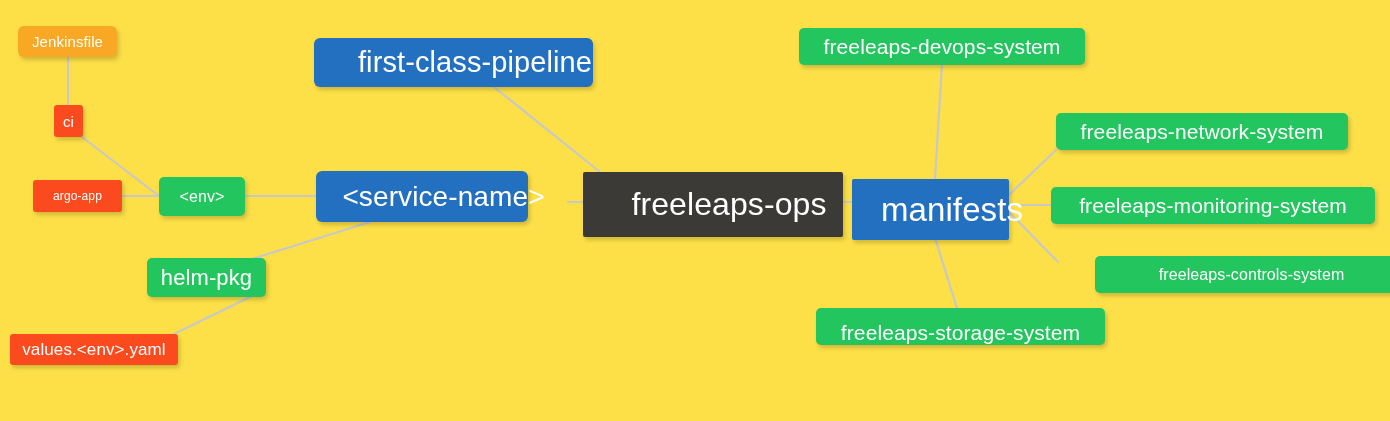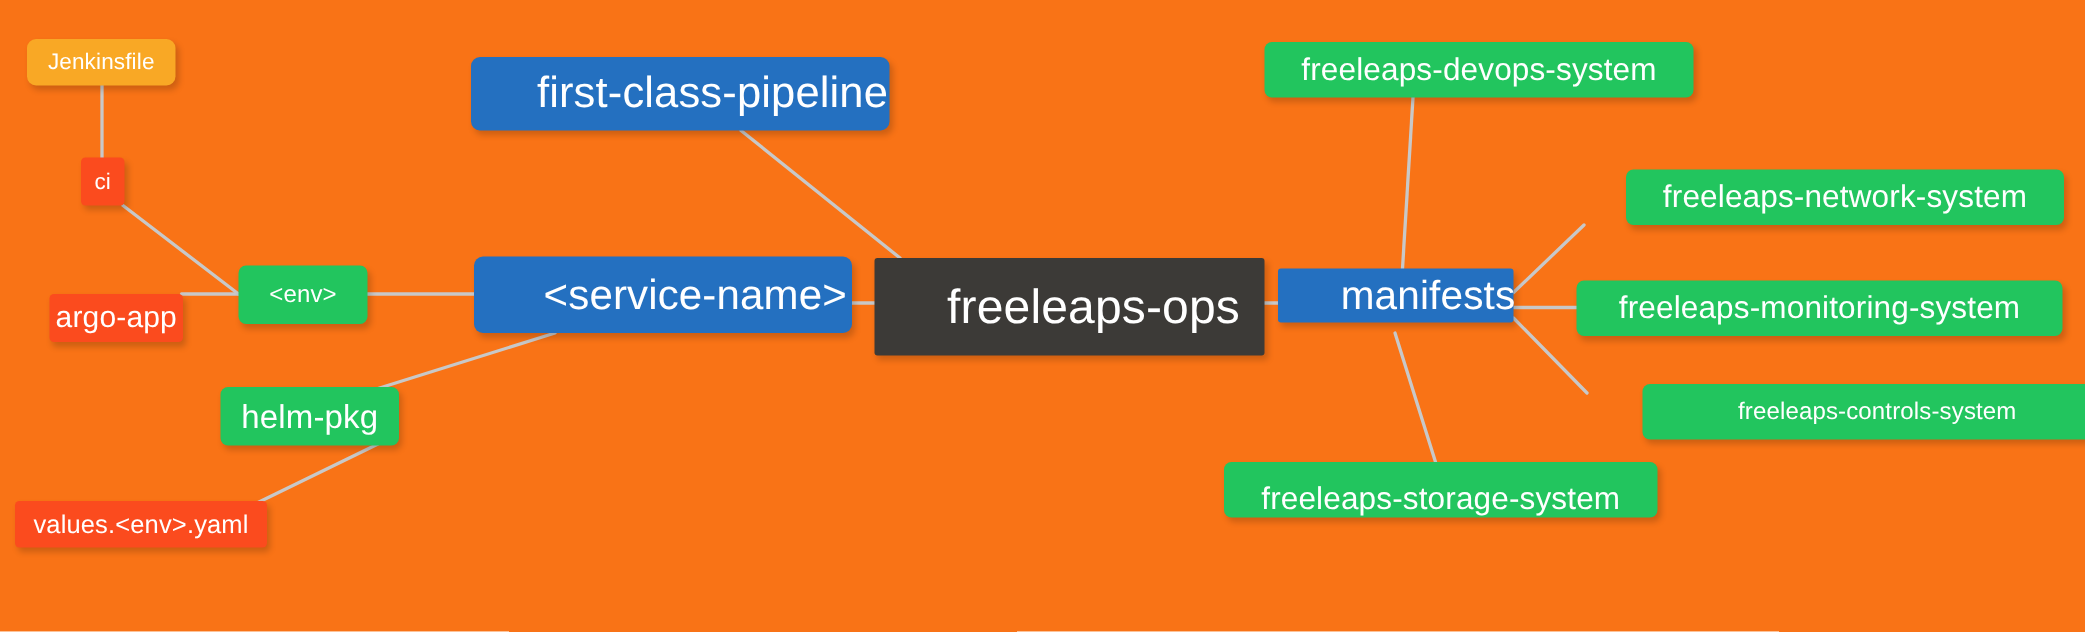--- a/index.html
+++ b/index.html
@@ -1,19 +1,19 @@
 <!DOCTYPE html>
 <html><head>
 <meta charset="utf-8">
 <title>freeleaps-ops mindmap</title>
 <style>
   html,body{margin:0;padding:0;background:#ffffff;}
   body{width:1390px;height:421px;overflow:hidden;
        font-family:"Liberation Sans","DejaVu Sans",sans-serif;}
-  #canvas{position:relative;width:1390px;height:421px;background:#f97316;}
+  #canvas{position:relative;width:1390px;height:421px;background:#fde047;}
   #edges{position:absolute;left:0;top:0;width:1390px;height:421px;}
   .node{position:absolute;display:flex;align-items:center;justify-content:center;
         box-sizing:border-box;color:#ffffff;white-space:nowrap;
         box-shadow:2px 3px 4px rgba(0,0,0,0.18);letter-spacing:0.1px;}
   
   .n-root{background:#3c3a37;border-radius:2px;}
   .n-blue{background:#2470c0;padding-left:43px;}
   .n-green{background:#22c55e;border-radius:5px;}
   .n-orange{background:#f9a825;border-radius:6px;}
   .n-red{background:#fb4b1e;border-radius:3px;}
@@ -45,57 +45,57 @@
   </svg>
 
   <div class="node n-orange" style="left:18px;top:26px;width:99px;height:31px;font-size:15px;">
     <span>Jenkinsfile</span>
   </div>
 
   <div class="node n-red" style="left:54px;top:105px;width:29px;height:32px;font-size:15px;">
     <span>ci</span>
   </div>
 
-  <div class="node n-red" style="left:33px;top:196px;width:89px;height:32px;font-size:20px;">
+  <div class="node n-red" style="left:33px;top:180px;width:89px;height:32px;font-size:12px;">
     <span>argo-app</span>
   </div>
 
   <div class="node n-green" style="left:159px;top:177px;width:86px;height:39px;font-size:16px;">
     <span>&lt;env&gt;</span>
   </div>
 
   <div class="node n-green" style="left:147px;top:258px;width:119px;height:39px;font-size:22px;">
     <span>helm-pkg</span>
   </div>
 
   <div class="node n-red" style="left:10px;top:334px;width:168px;height:31px;font-size:17px;">
     <span>values.&lt;env&gt;.yaml</span>
   </div>
 
   <div class="node n-blue r-round" style="left:314px;top:38px;width:279px;height:49px;font-size:29px;">
     <span>first-class-pipeline</span>
   </div>
 
-  <div class="node n-blue r-round" style="left:316px;top:171px;width:252px;height:51px;font-size:28px;text-align:right;">
+  <div class="node n-blue r-round" style="left:316px;top:171px;width:212px;height:51px;font-size:28px;text-align:right;">
     <span>&lt;service-name&gt;</span>
   </div>
 
   <div class="node n-root" style="left:583px;top:172px;width:260px;height:65px;font-size:32px;padding-left:32px;">
     <span>freeleaps-ops</span>
   </div>
 
-  <div class="node n-blue r-sharp" style="left:852px;top:179px;width:157px;height:36px;font-size:27px;">
+  <div class="node n-blue r-sharp" style="left:852px;top:179px;width:157px;height:61px;font-size:33px;">
     <span>manifests</span>
   </div>
 
-  <div class="node n-green" style="left:799px;top:28px;width:286px;height:37px;font-size:21px;margin-left:44px;">
+  <div class="node n-green" style="left:799px;top:28px;width:286px;height:37px;font-size:21px;">
     <span>freeleaps-devops-system</span>
   </div>
 
-  <div class="node n-green" style="left:1056px;top:113px;width:292px;height:37px;font-size:21px;margin-left:28px;">
+  <div class="node n-green" style="left:1056px;top:113px;width:292px;height:37px;font-size:21px;">
     <span>freeleaps-network-system</span>
   </div>
 
   <div class="node n-green" style="left:1051px;top:187px;width:324px;height:37px;font-size:21px;text-align:right;">
     <span>freeleaps-monitoring-system</span>
   </div>
 
   <div class="node n-green" style="left:1058px;top:256px;width:313px;height:37px;font-size:16px;margin-left:37px;">
     <span>freeleaps-controls-system</span>
   </div>

